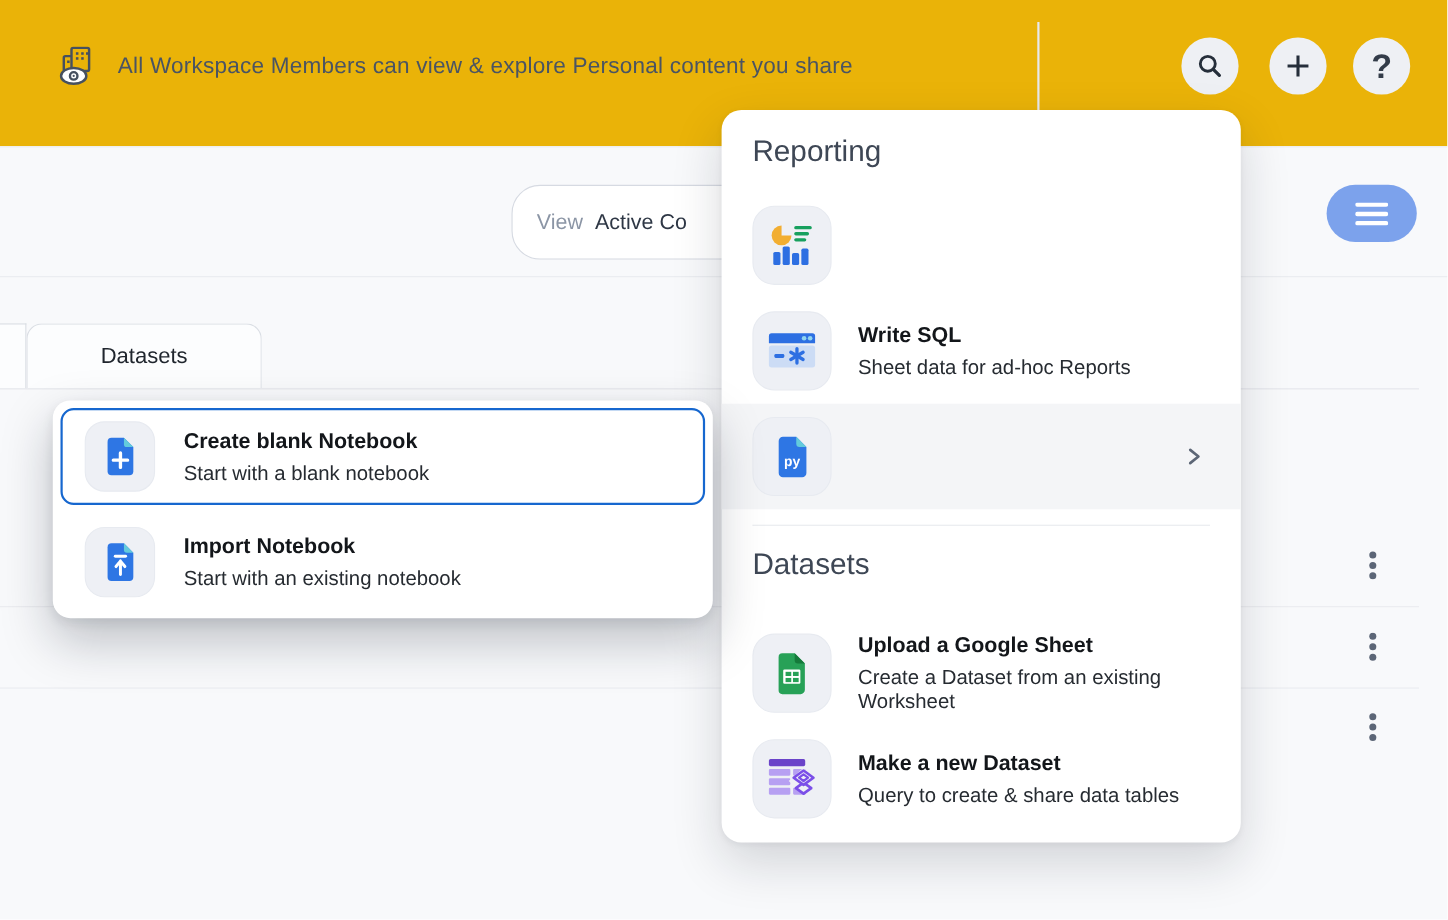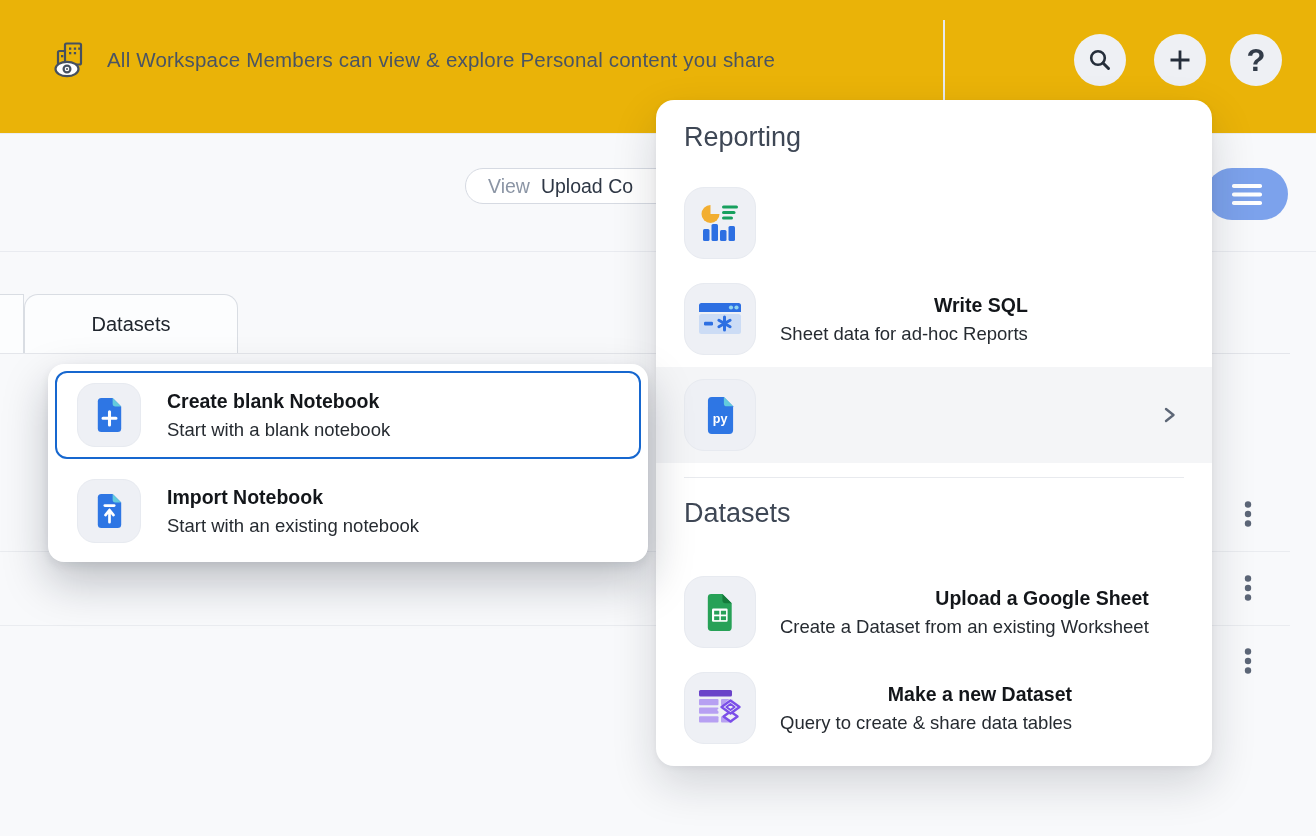--- a/index.html
+++ b/index.html
@@ -15,21 +15,21 @@
               background:#eef0f4;border:none;display:flex;align-items:center;justify-content:center;
               cursor:pointer;padding:0;}
   .circle-btn.search{left:1074px;} .circle-btn.plus{left:1154px;} .circle-btn.help{left:1230px;}
   .help-glyph{font-size:31px;font-weight:700;color:#333c49;line-height:1;}
 
   
   .main{position:absolute;left:0;top:133px;right:0;bottom:0;background:#f8f9fb;
         border-top:1px solid #ebedf1;}
   .toolbar-divider{position:absolute;left:0;top:117px;width:100%;height:1px;background:#e9ebf0;}
 
-  .view-pill{position:absolute;left:465px;top:34px;height:36px;width:260px;border-radius:26px;
+  .view-pill{position:absolute;left:465px;top:34px;height:68px;width:260px;border-radius:26px;
              background:#fff;border:1px solid #d6dae2;display:flex;align-items:center;gap:11px;
              padding:0 22px;box-sizing:border-box;font-size:19.5px;white-space:nowrap;
              overflow:hidden;cursor:pointer;}
   .view-label{color:#8b95a5;} .view-value{color:#2e3745;}
 
   .hamburger-btn{position:absolute;left:1206px;top:34px;width:82px;height:52px;border:none;
                  border-radius:26px;background:#7ca2ec;display:flex;align-items:center;
                  justify-content:center;cursor:pointer;}
 
   .tab{position:absolute;top:160px;height:59px;background:#fcfdfe;border:1px solid #d9dde3;
@@ -37,23 +37,23 @@
   .tab-stub{left:-16px;width:40px;border-radius:0;}
   .tab-datasets{left:24px;width:214px;border-radius:14px 14px 0 0;display:flex;align-items:center;
                 justify-content:center;font-size:20px;color:#20262e;}
   .tabbar-line{position:absolute;left:0;top:219px;width:1290px;height:1px;background:#e4e6eb;}
 
   .row-divider{position:absolute;left:0;width:1290px;height:1px;background:#eaecf0;}
   .kebab-btn{position:absolute;left:1234px;width:28px;height:36px;background:transparent;border:none;
              display:flex;align-items:center;justify-content:center;cursor:pointer;padding:0;}
 
   
-  .popover{position:absolute;left:656px;top:100px;width:556px;height:666px;background:#fff;
+  .popover{position:absolute;left:656px;top:100px;width:472px;height:666px;background:#fff;
            border-radius:18px;box-shadow:0 2px 6px rgba(16,24,40,.05),0 18px 45px rgba(16,24,40,.16);
-           z-index:5;text-align:right;}
+           z-index:5;}
   .section-title{position:absolute;left:28px;font-size:27px;color:#3e4755;}
   .menu-item{position:absolute;left:0;width:100%;height:96px;display:flex;align-items:center;
              gap:24px;padding:0 28px;box-sizing:border-box;cursor:pointer;}
   .menu-item.highlighted{background:#f4f5f7;}
   .menu-divider{position:absolute;left:28px;right:28px;top:377px;height:1px;background:#e8eaee;}
   .tile{width:72px;height:72px;border-radius:20px;background:#eef0f5;border:1px solid #e7eaf0;
         display:flex;align-items:center;justify-content:center;flex:none;box-sizing:border-box;}
   .tile.small{width:64px;height:64px;border-radius:18px;}
   .mi-title{font-size:19.5px;font-weight:700;color:#13161a;margin-bottom:6px;}
   .mi-sub{font-size:18.5px;color:#262b31;}
@@ -111,21 +111,21 @@
     <button class="circle-btn help">
       <span class="help-glyph">?</span>
     </button>
   </div>
 
   <div class="main">
     <div class="toolbar-divider"></div>
 
     <div class="view-pill">
       <span class="view-label">View</span>
-      <span class="view-value">Upload Co</span>
+      <span class="view-value">Active Co</span>
     </div>
 
     <button class="hamburger-btn">
       <svg width="30" height="21" viewBox="0 0 30 21">
         <rect x="0" y="0" width="30" height="4" rx="1.8" fill="#fff"></rect>
         <rect x="0" y="8.5" width="30" height="4" rx="1.8" fill="#fff"></rect>
         <rect x="0" y="17" width="30" height="4" rx="1.8" fill="#fff"></rect>
       </svg>
     </button>
 

